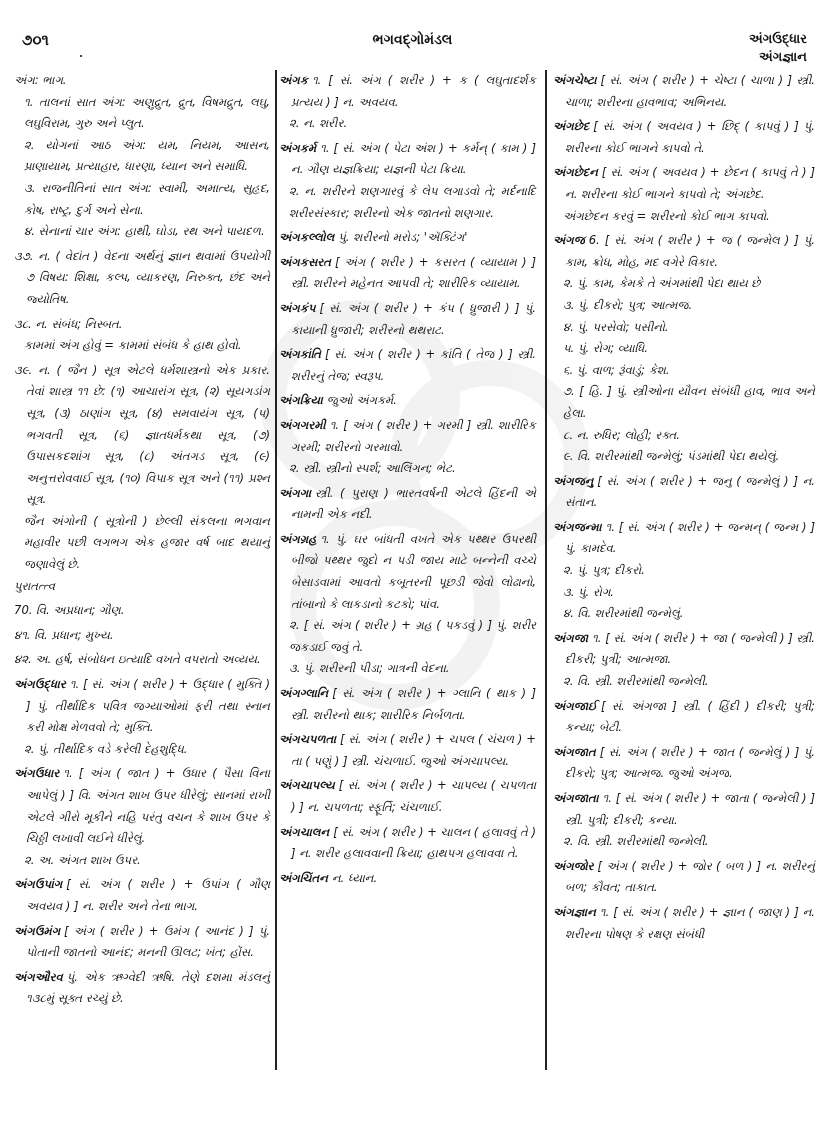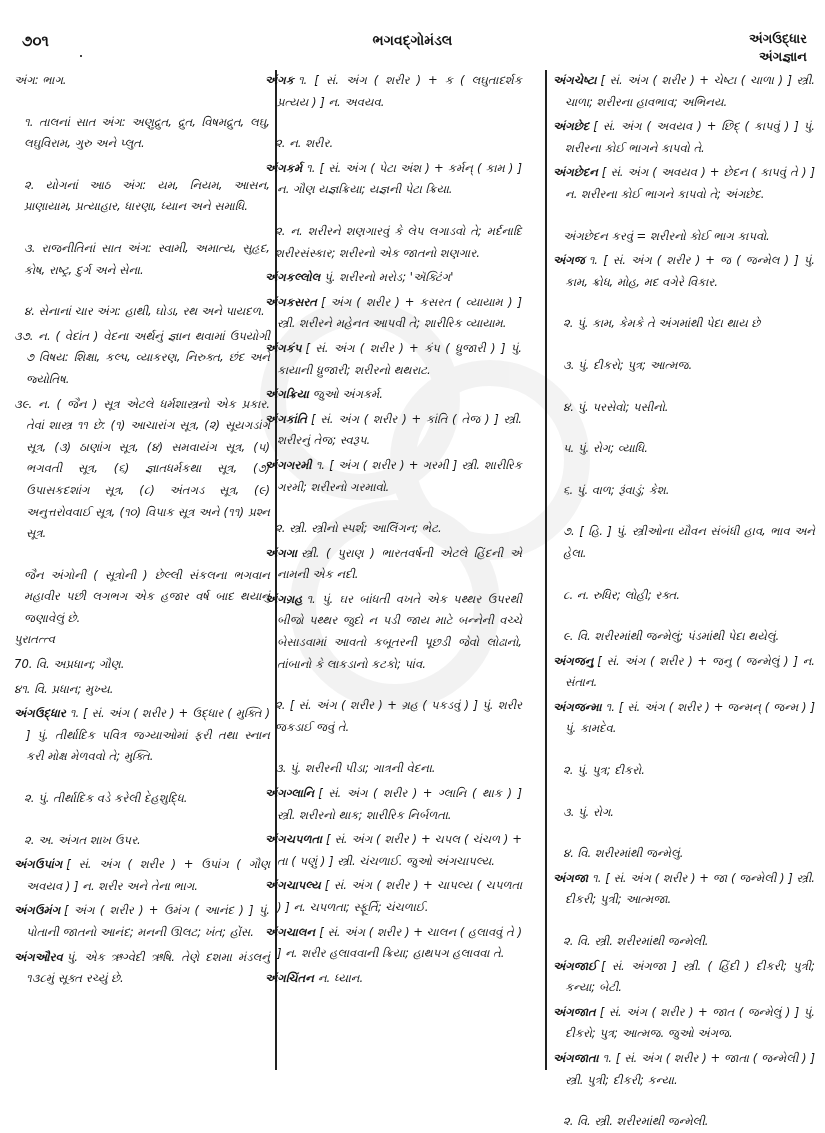--- a/index.html
+++ b/index.html
@@ -15,21 +15,21 @@
     width: 360px; height: 420px;
     pointer-events: none;
     opacity: 0.07;
   }
   .watermark .ring {
     position: absolute;
     border: 26px solid #555;
     border-radius: 50%;
   }
   .hdr {
-    position: absolute; left: 0; top: 0; width: 825px; height: 66px;
+    position: absolute; left: 0; top: 0; width: 825px; height: 66px; font-family: Liberation Serif, serif;
   }
   .hdr .page-no {
     position: absolute; left: 22px; top: 32px;
     font-size: 15px; font-weight: bold;
   }
   .hdr .title {
     position: absolute; left: 0; right: 0; top: 32px; text-align: center;
     font-size: 14px; font-weight: bold;
   }
   .hdr .guide {
@@ -39,30 +39,30 @@
   .hdr .dot {
     position: absolute; left: 80px; top: 55px; width: 2px; height: 2px; background: #444;
   }
   .col {
     position: absolute; top: 70px;
     font-size: 11.6px; line-height: 21.6px;
     text-align: justify;
     font-style: italic;
   }
   .col1 { left: 14px; width: 256px; }
-  .col2 { left: 265px; width: 257px; }
+  .col2 { left: 279px; width: 257px; }
   .col3 { left: 553px; width: 262px; }
   .divider {
     position: absolute; top: 70px; width: 1.5px; background: #222;
   }
   .div1 { left: 275px; height: 1000px; }
   .div2 { left: 545px; height: 1000px; }
   .entry { margin-bottom: 3px; }
   .entry .hw { font-weight: bold; margin-right: 4px; }
-  .entry .sense { display: block; padding-left: 10px; margin-top: 20px; }
+  .entry .sense { display: block; padding-left: 10px; }
   .hang { padding-left: 12px; text-indent: -12px; }
 </style>
 </head>
 <body>
 
 <div class="watermark">
   <div class="ring" style="left:10px;top:0;width:200px;height:200px;"></div>
   <div class="ring" style="left:140px;top:60px;width:200px;height:200px;"></div>
   <div class="ring" style="left:40px;top:200px;width:210px;height:210px;"></div>
 </div>
@@ -85,35 +85,43 @@
       <div class="hang"><span>અંગ: ભાગ.</span></div>
       <div class="sense"><span>૧. તાલનાં સાત અંગ: અણુદ્રુત, દ્રુત, વિષમદ્રુત, લઘુ, લઘુવિરામ, ગુરુ અને પ્લુત.</span></div>
       <div class="sense"><span>૨. યોગનાં આઠ અંગ: યમ, નિયમ, આસન, પ્રાણાયામ, પ્રત્યાહાર, ધારણા, ધ્યાન અને સમાધિ.</span></div>
       <div class="sense"><span>૩. રાજનીતિનાં સાત અંગ: સ્વામી, અમાત્ય, સુહૃદ, કોષ, રાષ્ટ્ર, દુર્ગ અને સેના.</span></div>
       <div class="sense"><span>૪. સેનાનાં ચાર અંગ: હાથી, ઘોડા, રથ અને પાયદળ.</span></div>
     </div>
     <div class="entry">
       <div class="hang"><span>૩૭. ન. ( વેદાંત ) વેદના અર્થનું જ્ઞાન થવામાં ઉપયોગી ૭ વિષય: શિક્ષા, કલ્પ, વ્યાકરણ, નિરુક્ત, છંદ અને જ્યોતિષ.</span></div>
     </div>
     <div class="entry">
+      <div class="hang"><span>૩૮. ન. સંબંધ; નિસ્બત.</span></div>
+      <div class="sense"><span>કામમાં અંગ હોવું = કામમાં સંબંધ કે હાથ હોવો.</span></div>
+    </div>
+    <div class="entry">
       <div class="hang"><span>૩૯. ન. ( જૈન ) સૂત્ર એટલે ધર્મશાસ્ત્રનો એક પ્રકાર. તેવાં શાસ્ત્ર ૧૧ છે: (૧) આચારાંગ સૂત્ર, (૨) સૂયગડાંગ સૂત્ર, (૩) ઠાણાંગ સૂત્ર, (૪) સમવાયંગ સૂત્ર, (૫) ભગવતી સૂત્ર, (૬) જ્ઞાતધર્મકથા સૂત્ર, (૭) ઉપાસકદશાંગ સૂત્ર, (૮) અંતગડ સૂત્ર, (૯) અનુત્તરોવવાઈ સૂત્ર, (૧૦) વિપાક સૂત્ર અને (૧૧) પ્રશ્ન સૂત્ર.</span></div>
       <div class="sense"><span>જૈન અંગોની ( સૂત્રોની ) છેલ્લી સંકલના ભગવાન મહાવીર પછી લગભગ એક હજાર વર્ષ બાદ થયાનું જણાવેલું છે.</span></div>
       <div style="text-align: left;"><span>પુરાતત્ત્વ</span></div>
     </div>
     <div class="entry">
       <div class="hang"><span>70. વિ. અપ્રધાન; ગૌણ.</span></div>
     </div>
     <div class="entry">
       <div class="hang"><span>૪૧. વિ. પ્રધાન; મુખ્ય.</span></div>
     </div>
     <div class="entry">
+      <div class="hang"><span>૪૨. અ. હર્ષ, સંબોધન ઇત્યાદિ વખતે વપરાતો અવ્યય.</span></div>
+    </div>
+    <div class="entry">
       <div class="hang"><span class="hw">અંગઉદ્ધાર</span><span>૧. [ સં. અંગ ( શરીર ) + ઉદ્ધાર ( મુક્તિ ) ] પું. તીર્થાદિક પવિત્ર જગ્યાઓમાં ફરી તથા સ્નાન કરી મોક્ષ મેળવવો તે; મુક્તિ.</span></div>
       <div class="sense"><span>૨. પું. તીર્થાદિક વડે કરેલી દેહશુદ્ધિ.</span></div>
     </div>
     <div class="entry">
+      <div class="hang"><span class="hw">અંગઉધાર</span><span>૧. [ અંગ ( જાત ) + ઉધાર ( પૈસા વિના આપેલું ) ] વિ. અંગત શાખ ઉપર ધીરેલું; સાનમાં રાખી એટલે ગીરો મૂકીને નહિ પરંતુ વચન કે શાખ ઉપર કે ચિઠ્ઠી લખાવી લઈને ધીરેલું.</span></div>
       <div class="sense"><span>૨. અ. અંગત શાખ ઉપર.</span></div>
     </div>
     <div class="entry">
       <div class="hang"><span class="hw">અંગઉપાંગ</span><span>[ સં. અંગ ( શરીર ) + ઉપાંગ ( ગૌણ અવયવ ) ] ન. શરીર અને તેના ભાગ.</span></div>
     </div>
     <div class="entry">
       <div class="hang"><span class="hw">અંગઉમંગ</span><span>[ અંગ ( શરીર ) + ઉમંગ ( આનંદ ) ] પું. પોતાની જાતનો આનંદ; મનની ઊલટ; ખંત; હોંસ.</span></div>
     </div>
     <div class="entry">
       <div class="hang"><span class="hw">અંગઔરવ</span><span>પું. એક ઋગ્વેદી ઋષિ. તેણે દશમા મંડલનું ૧૩૮મું સૂક્ત રચ્યું છે.</span></div>
@@ -131,24 +139,24 @@
     <div class="entry">
       <div class="hang"><span class="hw">અંગકલ્લોલ</span><span>પું. શરીરનો મરોડ; 'ઍક્ટિંગ'</span></div>
     </div>
     <div class="entry">
       <div class="hang"><span class="hw">અંગકસરત</span><span>[ અંગ ( શરીર ) + કસરત ( વ્યાયામ ) ] સ્ત્રી. શરીરને મહેનત આપવી તે; શારીરિક વ્યાયામ.</span></div>
     </div>
     <div class="entry">
       <div class="hang"><span class="hw">અંગકંપ</span><span>[ સં. અંગ ( શરીર ) + કંપ ( ધ્રુજારી ) ] પું. કાયાની ધ્રુજારી; શરીરનો થથરાટ.</span></div>
     </div>
     <div class="entry">
+      <div class="hang"><span class="hw">અંગકાંતિ</span><span>[ સં. અંગ ( શરીર ) + કાંતિ ( તેજ ) ] સ્ત્રી. શરીરનું તેજ; સ્વરૂપ.</span></div>
+    </div>
+    <div class="entry">
       <div class="hang"><span class="hw">અંગક્રિયા</span><span>જુઓ અંગકર્મ.</span></div>
-    </div>
-    <div class="entry">
-      <div class="hang"><span class="hw">અંગકાંતિ</span><span>[ સં. અંગ ( શરીર ) + કાંતિ ( તેજ ) ] સ્ત્રી. શરીરનું તેજ; સ્વરૂપ.</span></div>
     </div>
     <div class="entry">
       <div class="hang"><span class="hw">અંગગરમી</span><span>૧. [ અંગ ( શરીર ) + ગરમી ] સ્ત્રી. શારીરિક ગરમી; શરીરનો ગરમાવો.</span></div>
       <div class="sense"><span>૨. સ્ત્રી. સ્ત્રીનો સ્પર્શ; આલિંગન; ભેટ.</span></div>
     </div>
     <div class="entry">
       <div class="hang"><span class="hw">અંગગા</span><span>સ્ત્રી. ( પુરાણ ) ભારતવર્ષની એટલે હિંદની એ નામની એક નદી.</span></div>
     </div>
     <div class="entry">
       <div class="hang"><span class="hw">અંગગ્રહ</span><span>૧. પું. ઘર બાંધતી વખતે એક પથ્થર ઉપરથી બીજો પથ્થર જુદો ન પડી જાય માટે બન્નેની વચ્ચે બેસાડવામાં આવતો કબૂતરની પૂછડી જેવો લોઢાનો, તાંબાનો કે લાકડાનો કટકો; પાંવ.</span></div>
@@ -176,21 +184,21 @@
       <div class="hang"><span class="hw">અંગચેષ્ટા</span><span>[ સં. અંગ ( શરીર ) + ચેષ્ટા ( ચાળા ) ] સ્ત્રી. ચાળા; શરીરના હાવભાવ; અભિનય.</span></div>
     </div>
     <div class="entry">
       <div class="hang"><span class="hw">અંગછેદ</span><span>[ સં. અંગ ( અવયવ ) + છિદ્ ( કાપવું ) ] પું. શરીરના કોઈ ભાગને કાપવો તે.</span></div>
     </div>
     <div class="entry">
       <div class="hang"><span class="hw">અંગછેદન</span><span>[ સં. અંગ ( અવયવ ) + છેદન ( કાપવું તે ) ] ન. શરીરના કોઈ ભાગને કાપવો તે; અંગછેદ.</span></div>
       <div class="sense"><span>અંગછેદન કરવું = શરીરનો કોઈ ભાગ કાપવો.</span></div>
     </div>
     <div class="entry">
-      <div class="hang"><span class="hw">અંગજ</span><span>૧. [ સં. અંગ ( શરીર ) + જ ( જન્મેલ ) ] પું. કામ, ક્રોધ, મોહ, મદ વગેરે વિકાર.</span></div>
+      <div class="hang"><span class="hw">અંગજ</span><span>6. [ સં. અંગ ( શરીર ) + જ ( જન્મેલ ) ] પું. કામ, ક્રોધ, મોહ, મદ વગેરે વિકાર.</span></div>
       <div class="sense"><span>૨. પું. કામ, કેમકે તે અંગમાંથી પેદા થાય છે</span></div>
       <div class="sense"><span>૩. પું. દીકરો; પુત્ર; આત્મજ.</span></div>
       <div class="sense"><span>૪. પું. પરસેવો; પસીનો.</span></div>
       <div class="sense"><span>૫. પું. રોગ; વ્યાધિ.</span></div>
       <div class="sense"><span>૬. પું. વાળ; રૂંવાડું; કેશ.</span></div>
       <div class="sense"><span>૭. [ હિ. ] પું. સ્ત્રીઓના યૌવન સંબંધી હાવ, ભાવ અને હેલા.</span></div>
       <div class="sense"><span>૮. ન. રુધિર; લોહી; રક્ત.</span></div>
       <div class="sense"><span>૯. વિ. શરીરમાંથી જન્મેલું; પંડમાંથી પેદા થયેલું.</span></div>
     </div>
     <div class="entry">

